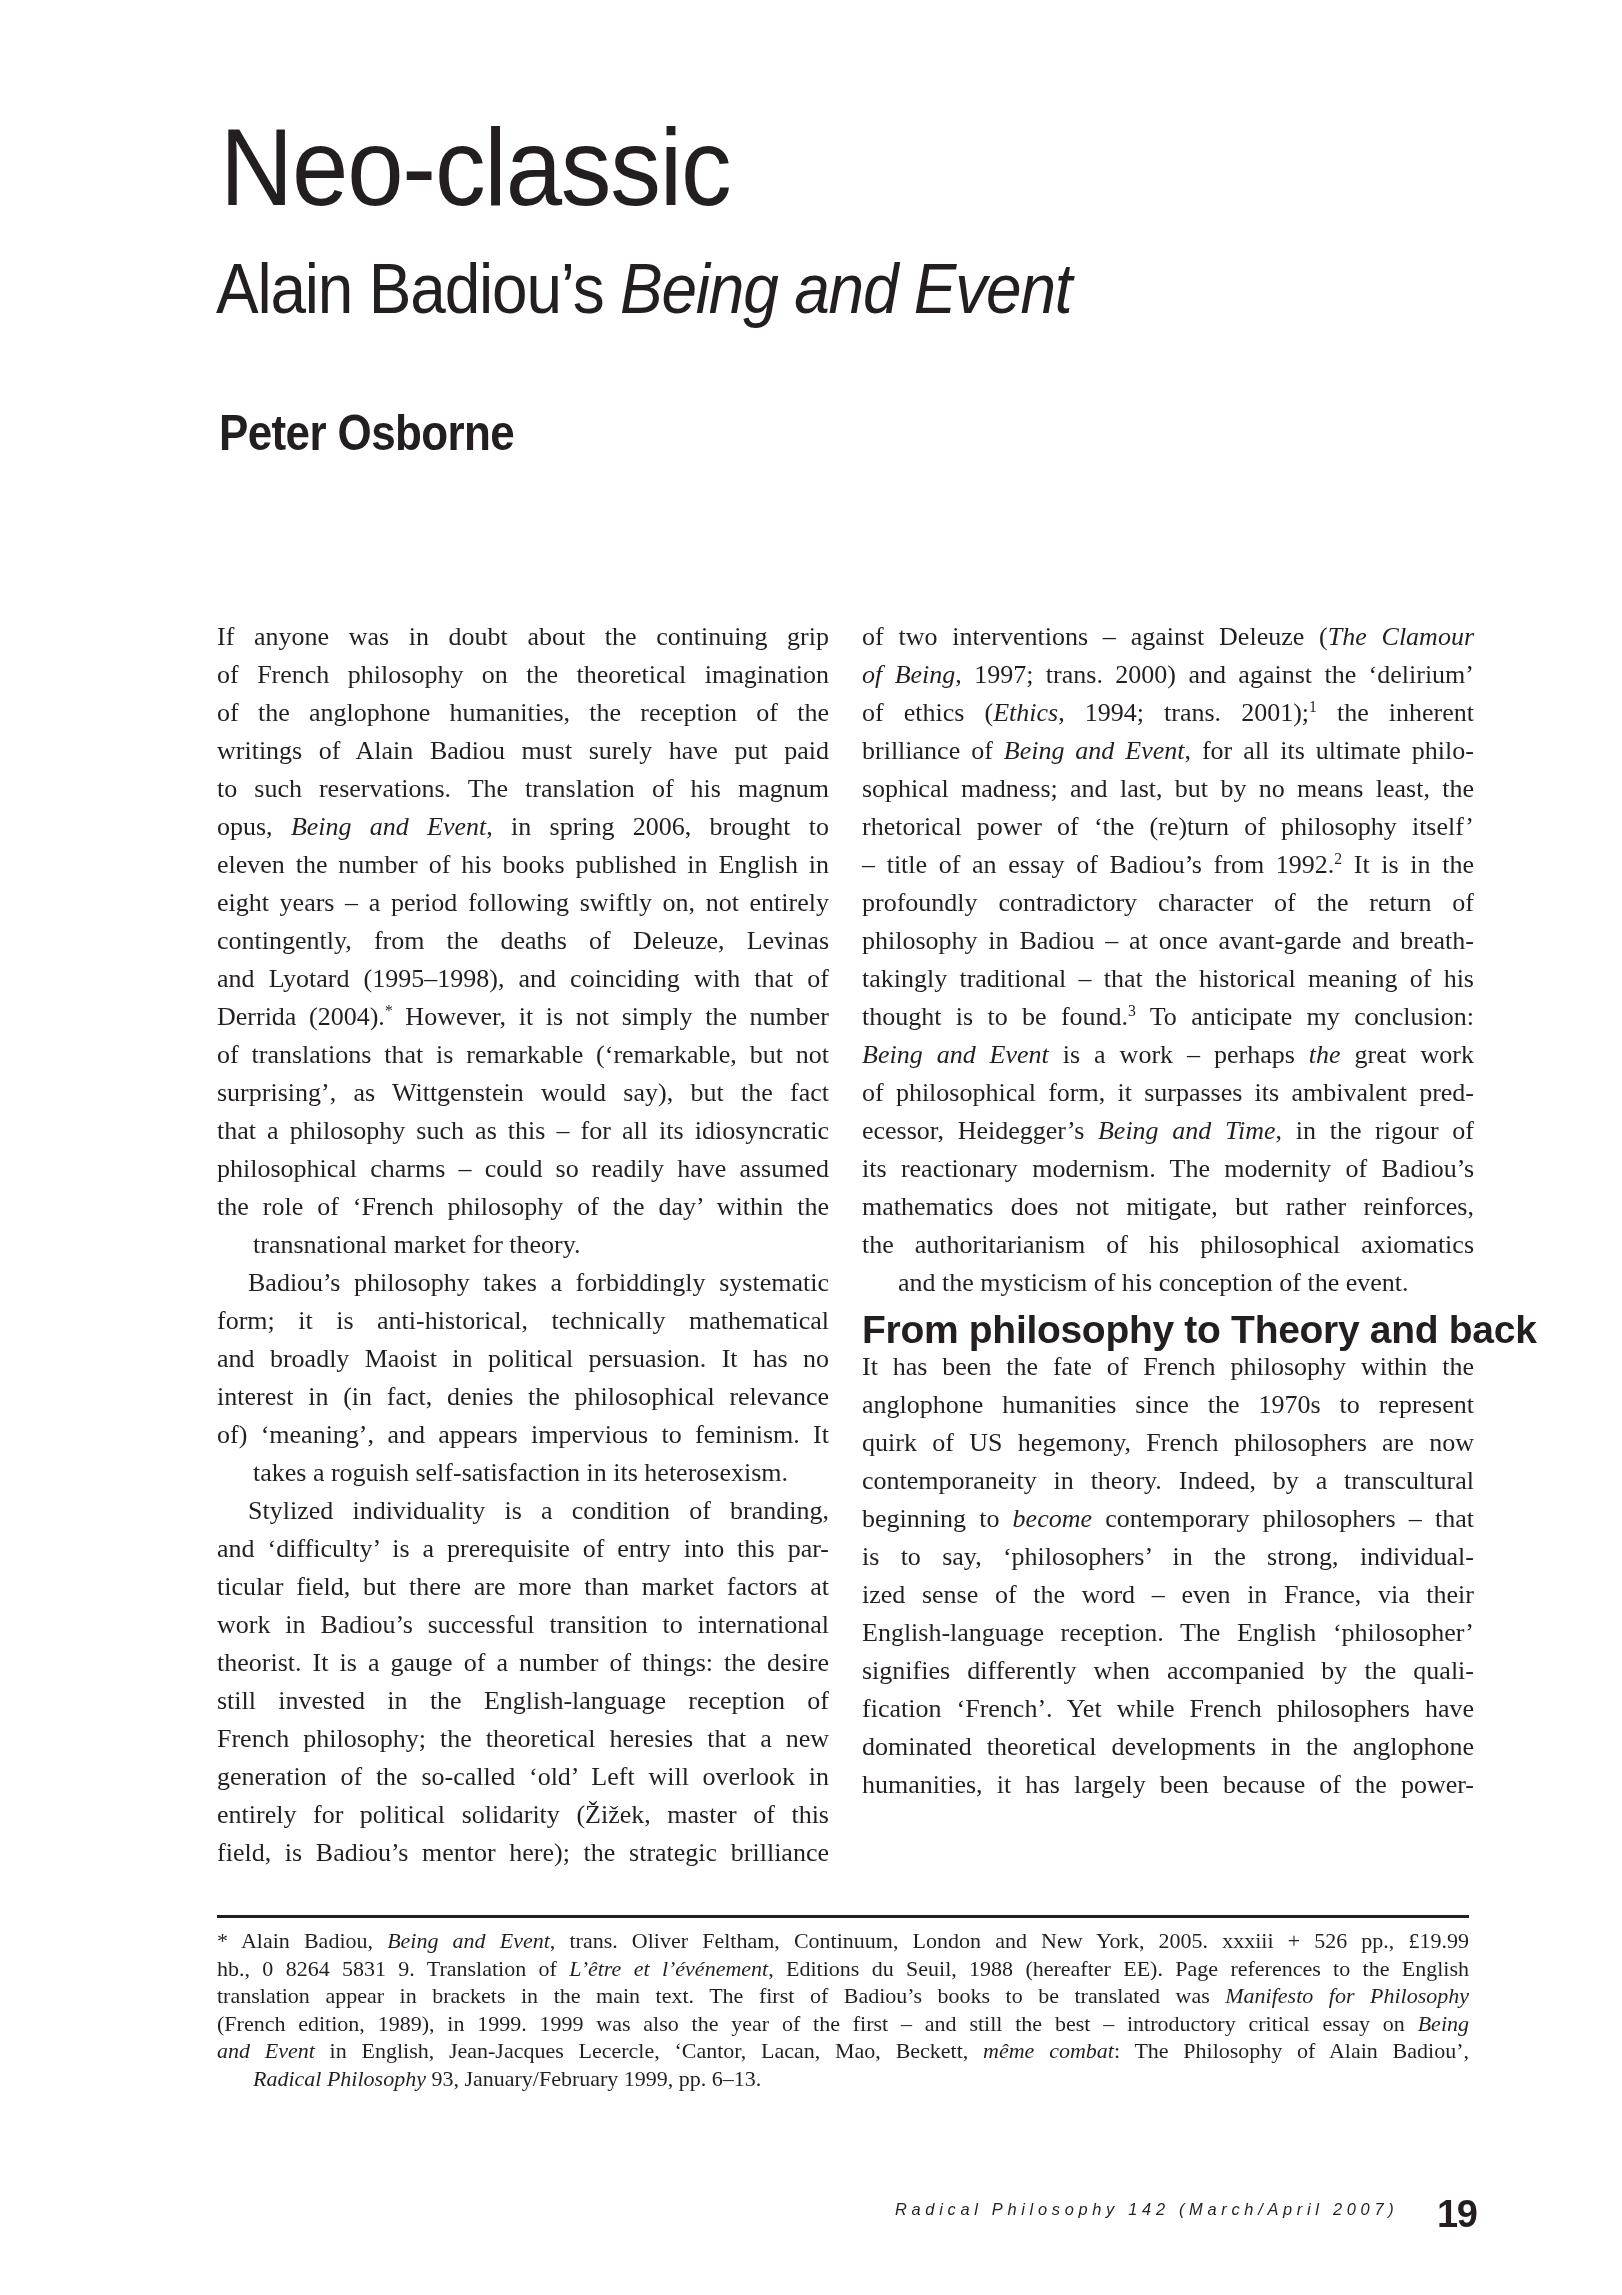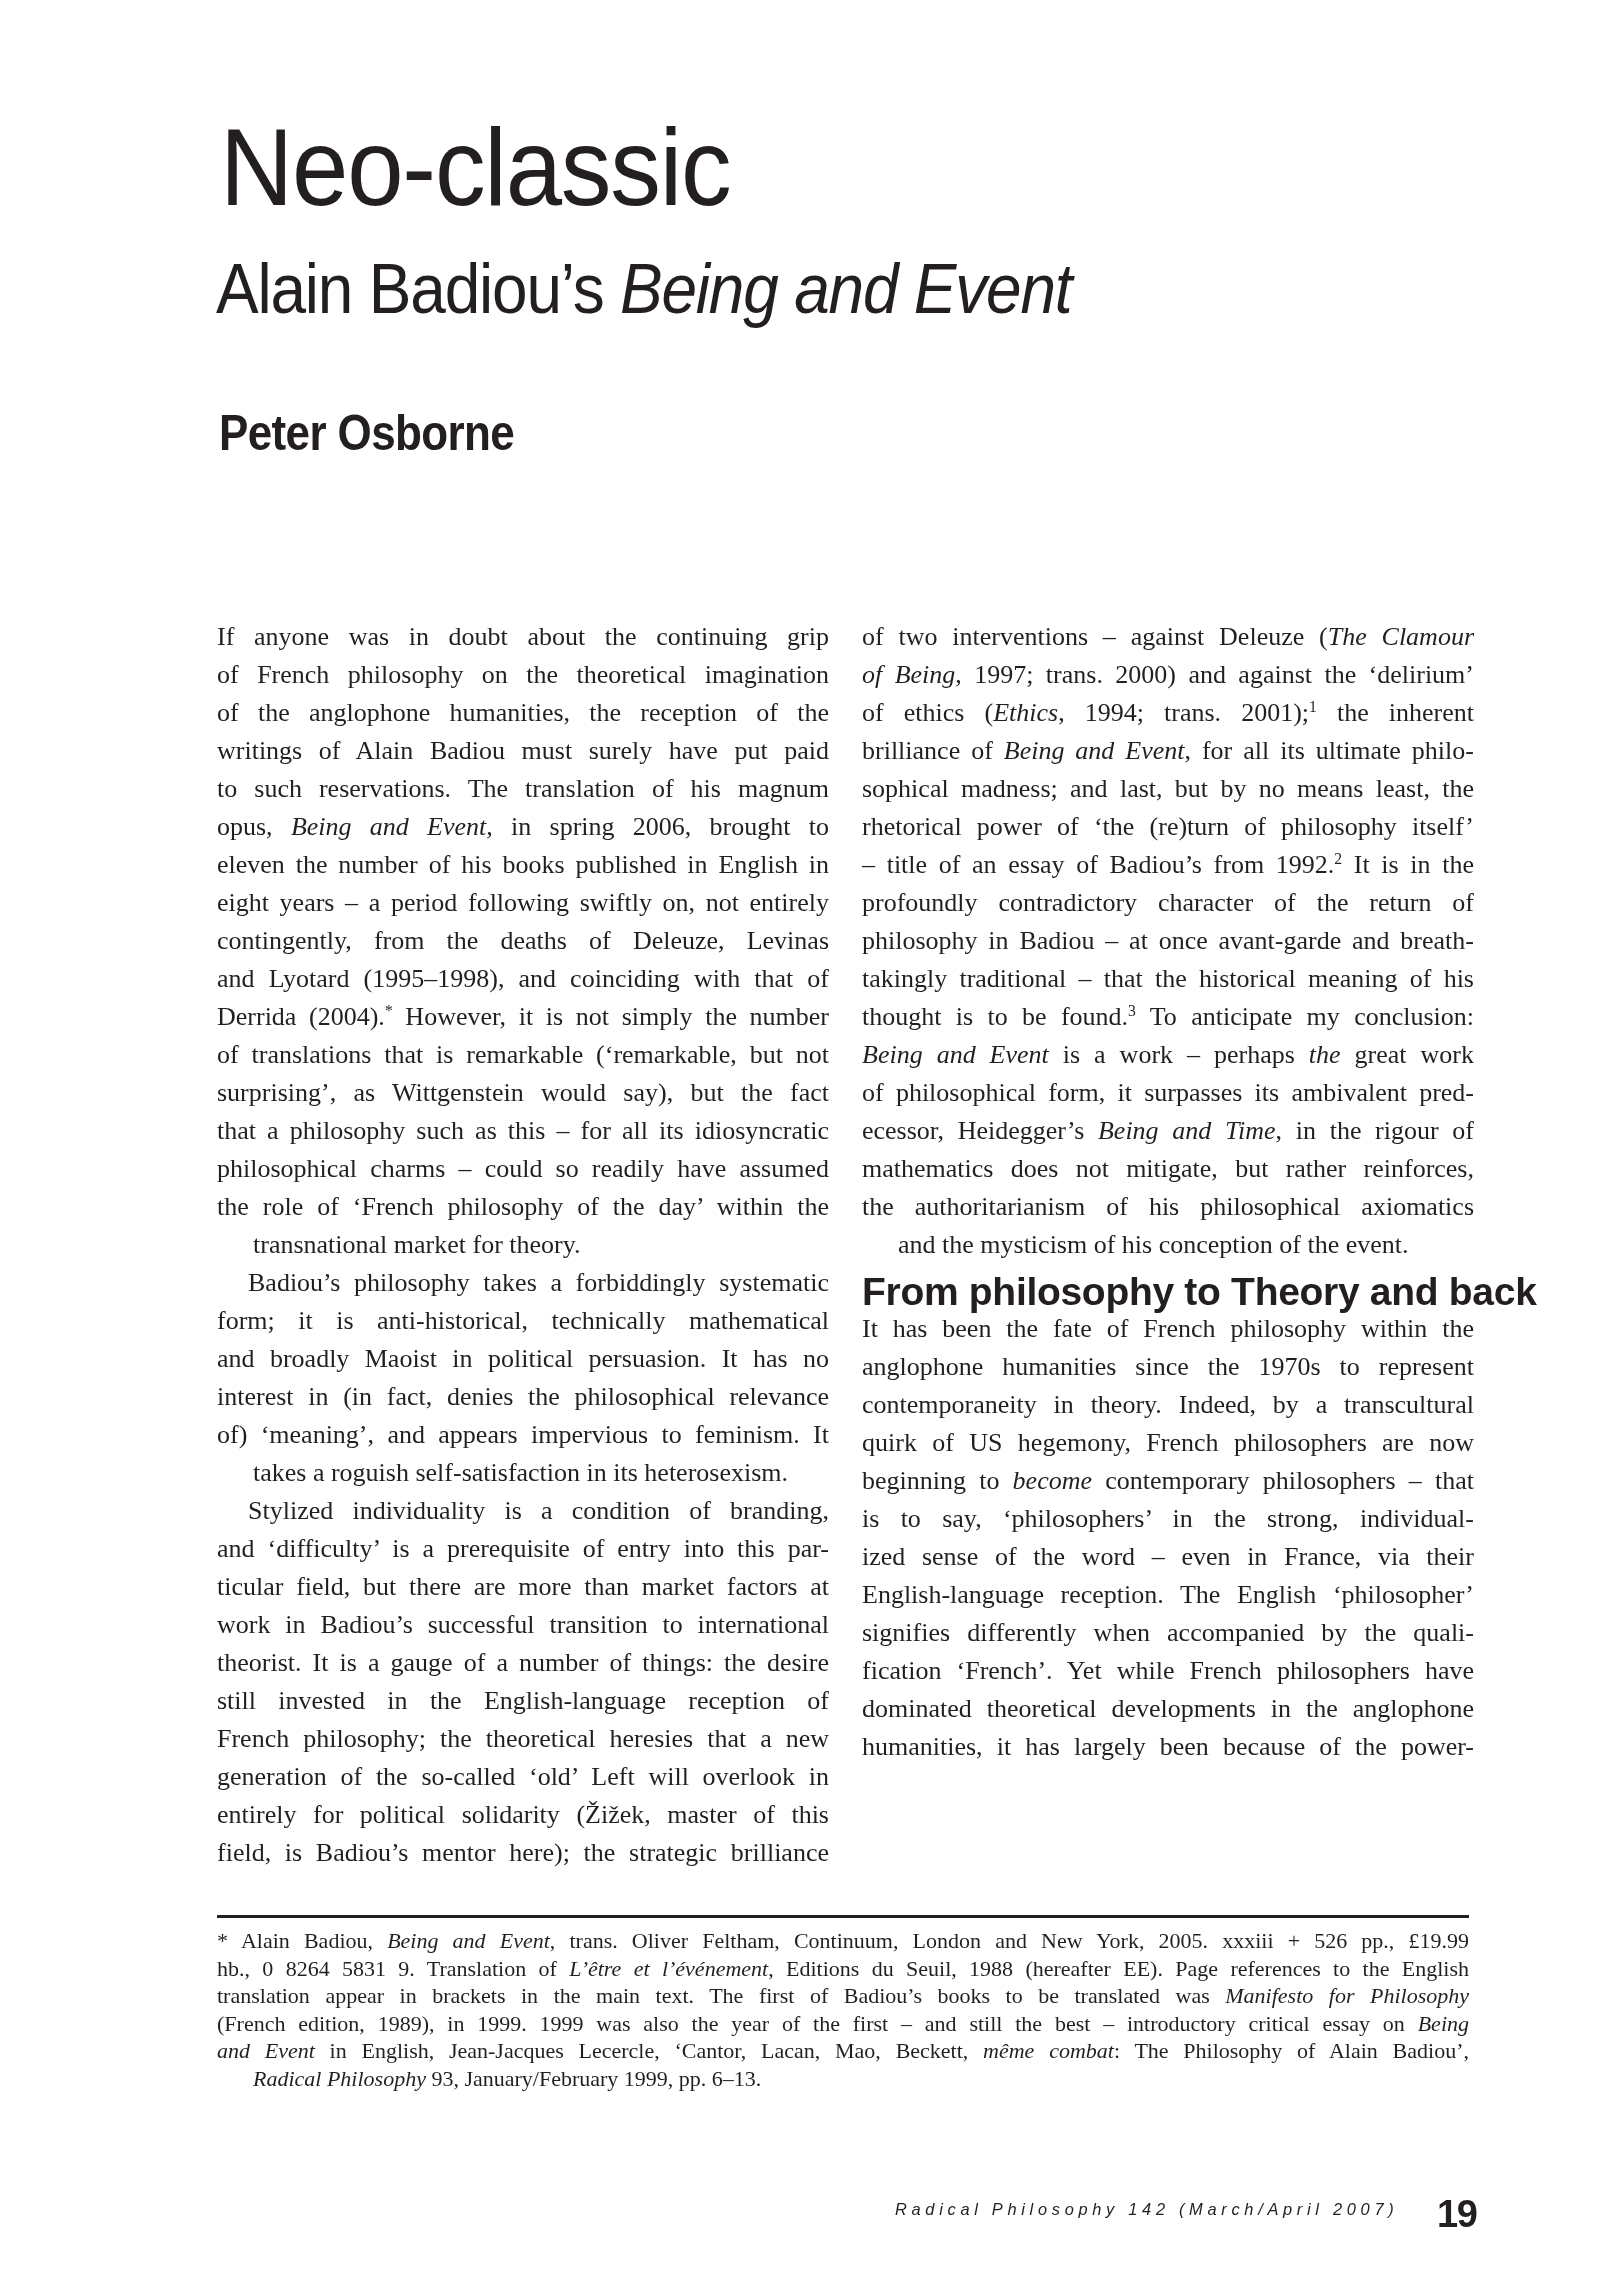--- a/index.html
+++ b/index.html
@@ -79,28 +79,29 @@
     <span class="line"><span>sophical madness; and last, but by no means least, the</span></span>
     <span class="line"><span>rhetorical power of ‘the (re)turn of philosophy itself’</span></span>
     <span class="line"><span>– title of an essay of Badiou’s from 1992.</span><sup class="sup">2</sup><span> It is in the</span></span>
     <span class="line"><span>profoundly contradictory character of the return of</span></span>
     <span class="line"><span>philosophy in Badiou – at once avant-garde and breath-</span></span>
     <span class="line"><span>takingly traditional – that the historical meaning of his</span></span>
     <span class="line"><span>thought is to be found.</span><sup class="sup">3</sup><span> To anticipate my conclusion:</span></span>
     <span class="line"><i>Being and Event</i><span> is a work – perhaps </span><i>the</i><span> great work</span></span>
     <span class="line"><span>of philosophical form, it surpasses its ambivalent pred-</span></span>
     <span class="line"><span>ecessor, Heidegger’s </span><i>Being and Time</i><span>, in the rigour of</span></span>
+    <span class="line"><span>its reactionary modernism. The modernity of Badiou’s</span></span>
     <span class="line"><span>mathematics does not mitigate, but rather reinforces,</span></span>
     <span class="line"><span>the authoritarianism of his philosophical axiomatics</span></span>
     <span class="line last"><span>and the mysticism of his conception of the event.</span></span>
     <div class="heading sans">From philosophy to Theory and back</div>
     <span class="line"><span>It has been the fate of French philosophy within the</span></span>
     <span class="line"><span>anglophone humanities since the 1970s to represent</span></span>
+    <span class="line"><span>quirk of US hegemony, French philosophers are now</span></span>
     <span class="line"><span>contemporaneity in theory. Indeed, by a transcultural</span></span>
-    <span class="line"><span>quirk of US hegemony, French philosophers are now</span></span>
     <span class="line"><span>beginning to </span><i>become</i><span> contemporary philosophers – that</span></span>
     <span class="line"><span>is to say, ‘philosophers’ in the strong, individual-</span></span>
     <span class="line"><span>ized sense of the word – even in France, via their</span></span>
     <span class="line"><span>English-language reception. The English ‘philosopher’</span></span>
     <span class="line"><span>signifies differently when accompanied by the quali-</span></span>
     <span class="line"><span>fication ‘French’. Yet while French philosophers have</span></span>
     <span class="line"><span>dominated theoretical developments in the anglophone</span></span>
     <span class="line"><span>humanities, it has largely been because of the power-</span></span>
   </div>
 

